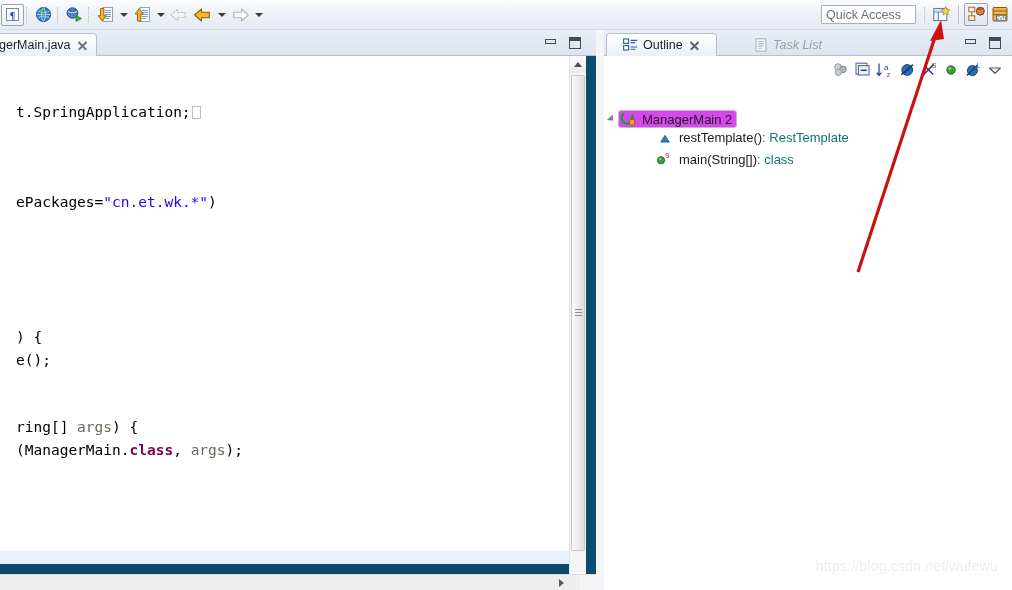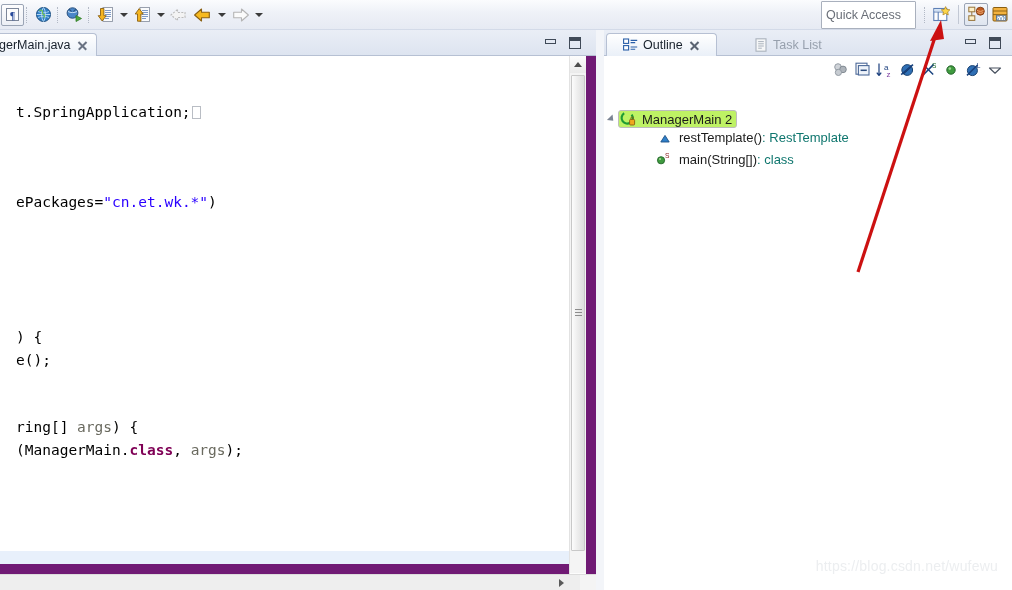--- a/index.html
+++ b/index.html
@@ -62,21 +62,21 @@
   }
   .tb-spacer { flex: 1 1 auto; }
 
   
   .quick-access {
     width: 95px; height: 19px;
     border: 1px solid #a9b0bd;
     background: #ffffff;
     border-radius: 1px;
     display: flex; align-items: center;
-    padding: 13px 4px;
+    padding: 4px 4px;
     box-sizing: border-box;
     margin-right: 6px;
   }
   .quick-access span {
     color: #6a6f78;
     font-size: 12.5px;
     font-family: "Liberation Sans", sans-serif;
     white-space: nowrap;
   }
   .persp-sep {
@@ -94,21 +94,21 @@
   .persp-btn.active {
     border: 1px solid #9aa4b5;
     background: linear-gradient(to bottom,#f4f6fa,#dfe5ef);
   }
 
   
   .editor-pane {
     position: absolute;
     left: 0; top: 30px;
     width: 596px; height: 560px;
-    background: #701a75;
+    background: #0c4a6e;
   }
   .editor-tabbar {
     position: absolute;
     left: 0; top: 0;
     width: 596px; height: 26px;
     background: linear-gradient(to bottom,#eaeef6,#dde4f0);
     border-bottom: 1px solid #b6c0d3;
     box-sizing: border-box;
   }
   .editor-tab {
@@ -305,21 +305,21 @@
     left: 2px;
     background: linear-gradient(to bottom,#ffffff,#eaf0f8);
     border: 1px solid #b6c0d3;
     border-bottom: none;
   }
   .ov-tab.inactive {
     left: 134px;
     background: transparent;
   }
   .ov-tab .lbl { font-size: 12.5px; color: #17202b; white-space: nowrap; }
-  .ov-tab.inactive .lbl { color: #97a0ad; }
+  .ov-tab.inactive .lbl { color: #97a0ad; font-style: italic; }
   .ov-tab .tab-close::before, .ov-tab .tab-close::after { background: #5b6472; }
 
   
   .outline-toolbar {
     position: absolute;
     left: 0; top: 26px;
     width: 408px; height: 27px;
     display: flex; align-items: center; justify-content: flex-end;
     padding-right: 6px;
     box-sizing: border-box;
@@ -358,21 +358,21 @@
   }
   .tree-ico {
     width: 18px; height: 18px;
     flex: 0 0 auto;
     display: flex; align-items: center; justify-content: center;
     position: relative;
   }
   .tree-lbl { margin-left: 5px; color: #1b1b1b; white-space: nowrap; }
   .tree-ret { color: #0f766e; }
   .sel-box {
-    background: #bef264;
+    background: #d946ef;
     border: 1px solid #bdbdbd;
     border-radius: 3px;
     padding: 0 4px 0 0;
     display: inline-flex; align-items: center;
     height: 18px;
     box-sizing: border-box;
   }
 
   
   .watermark {

